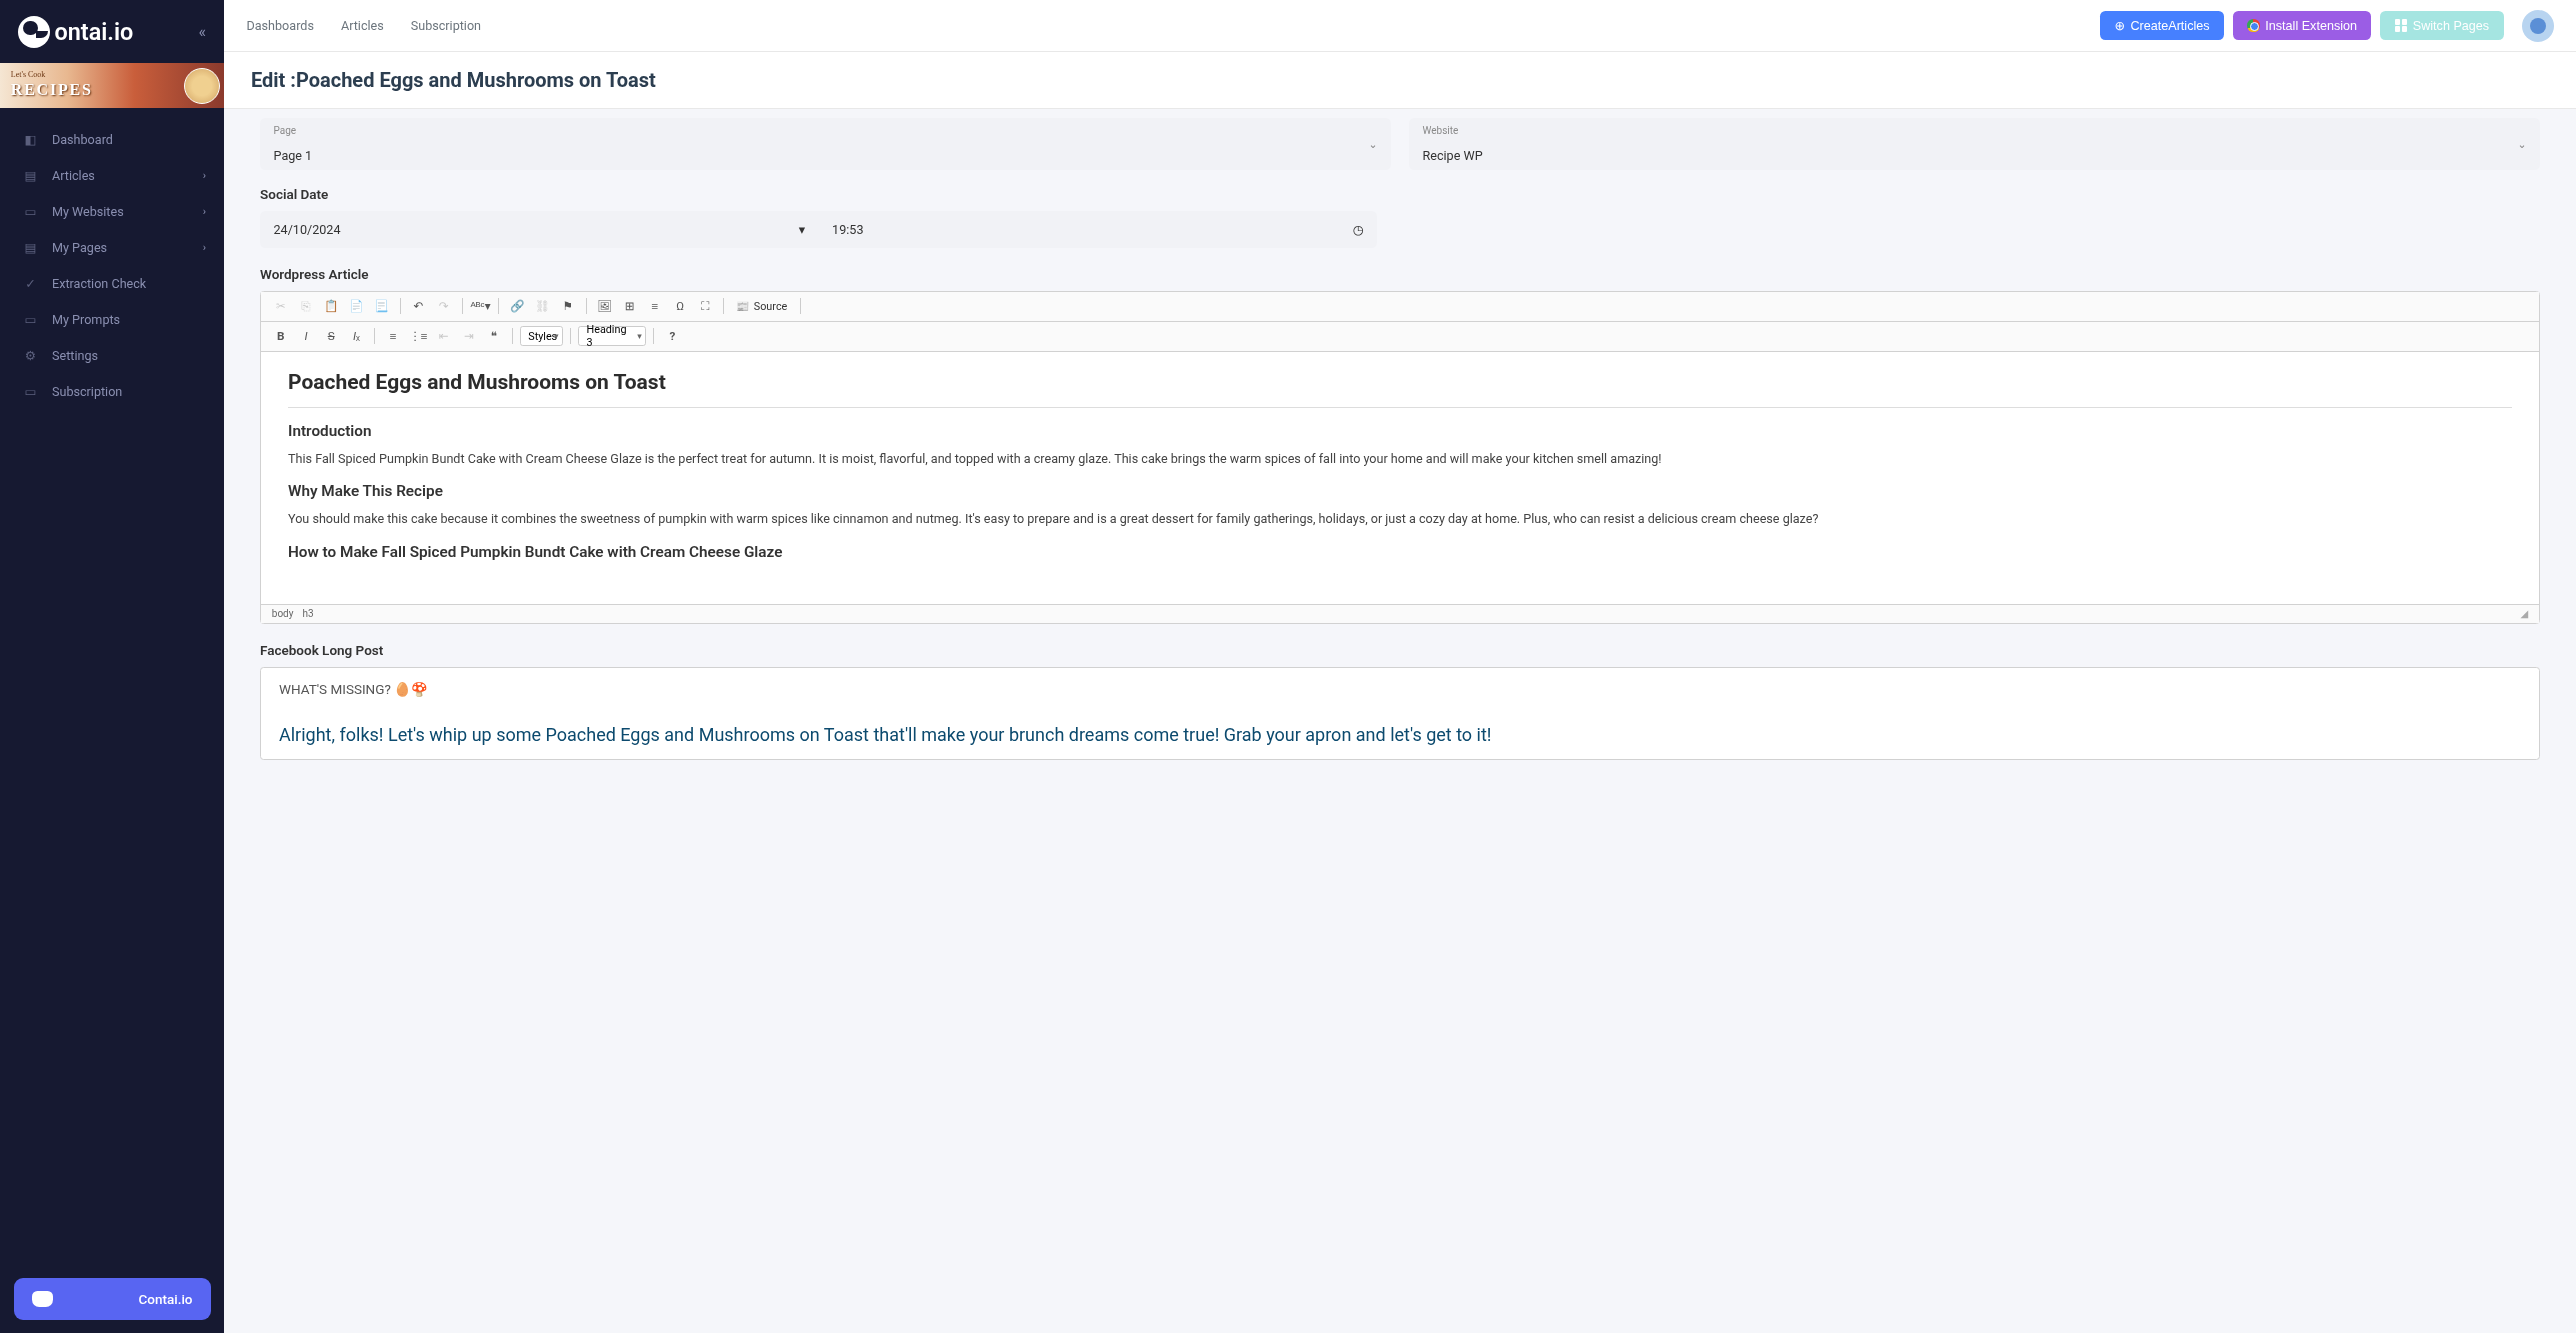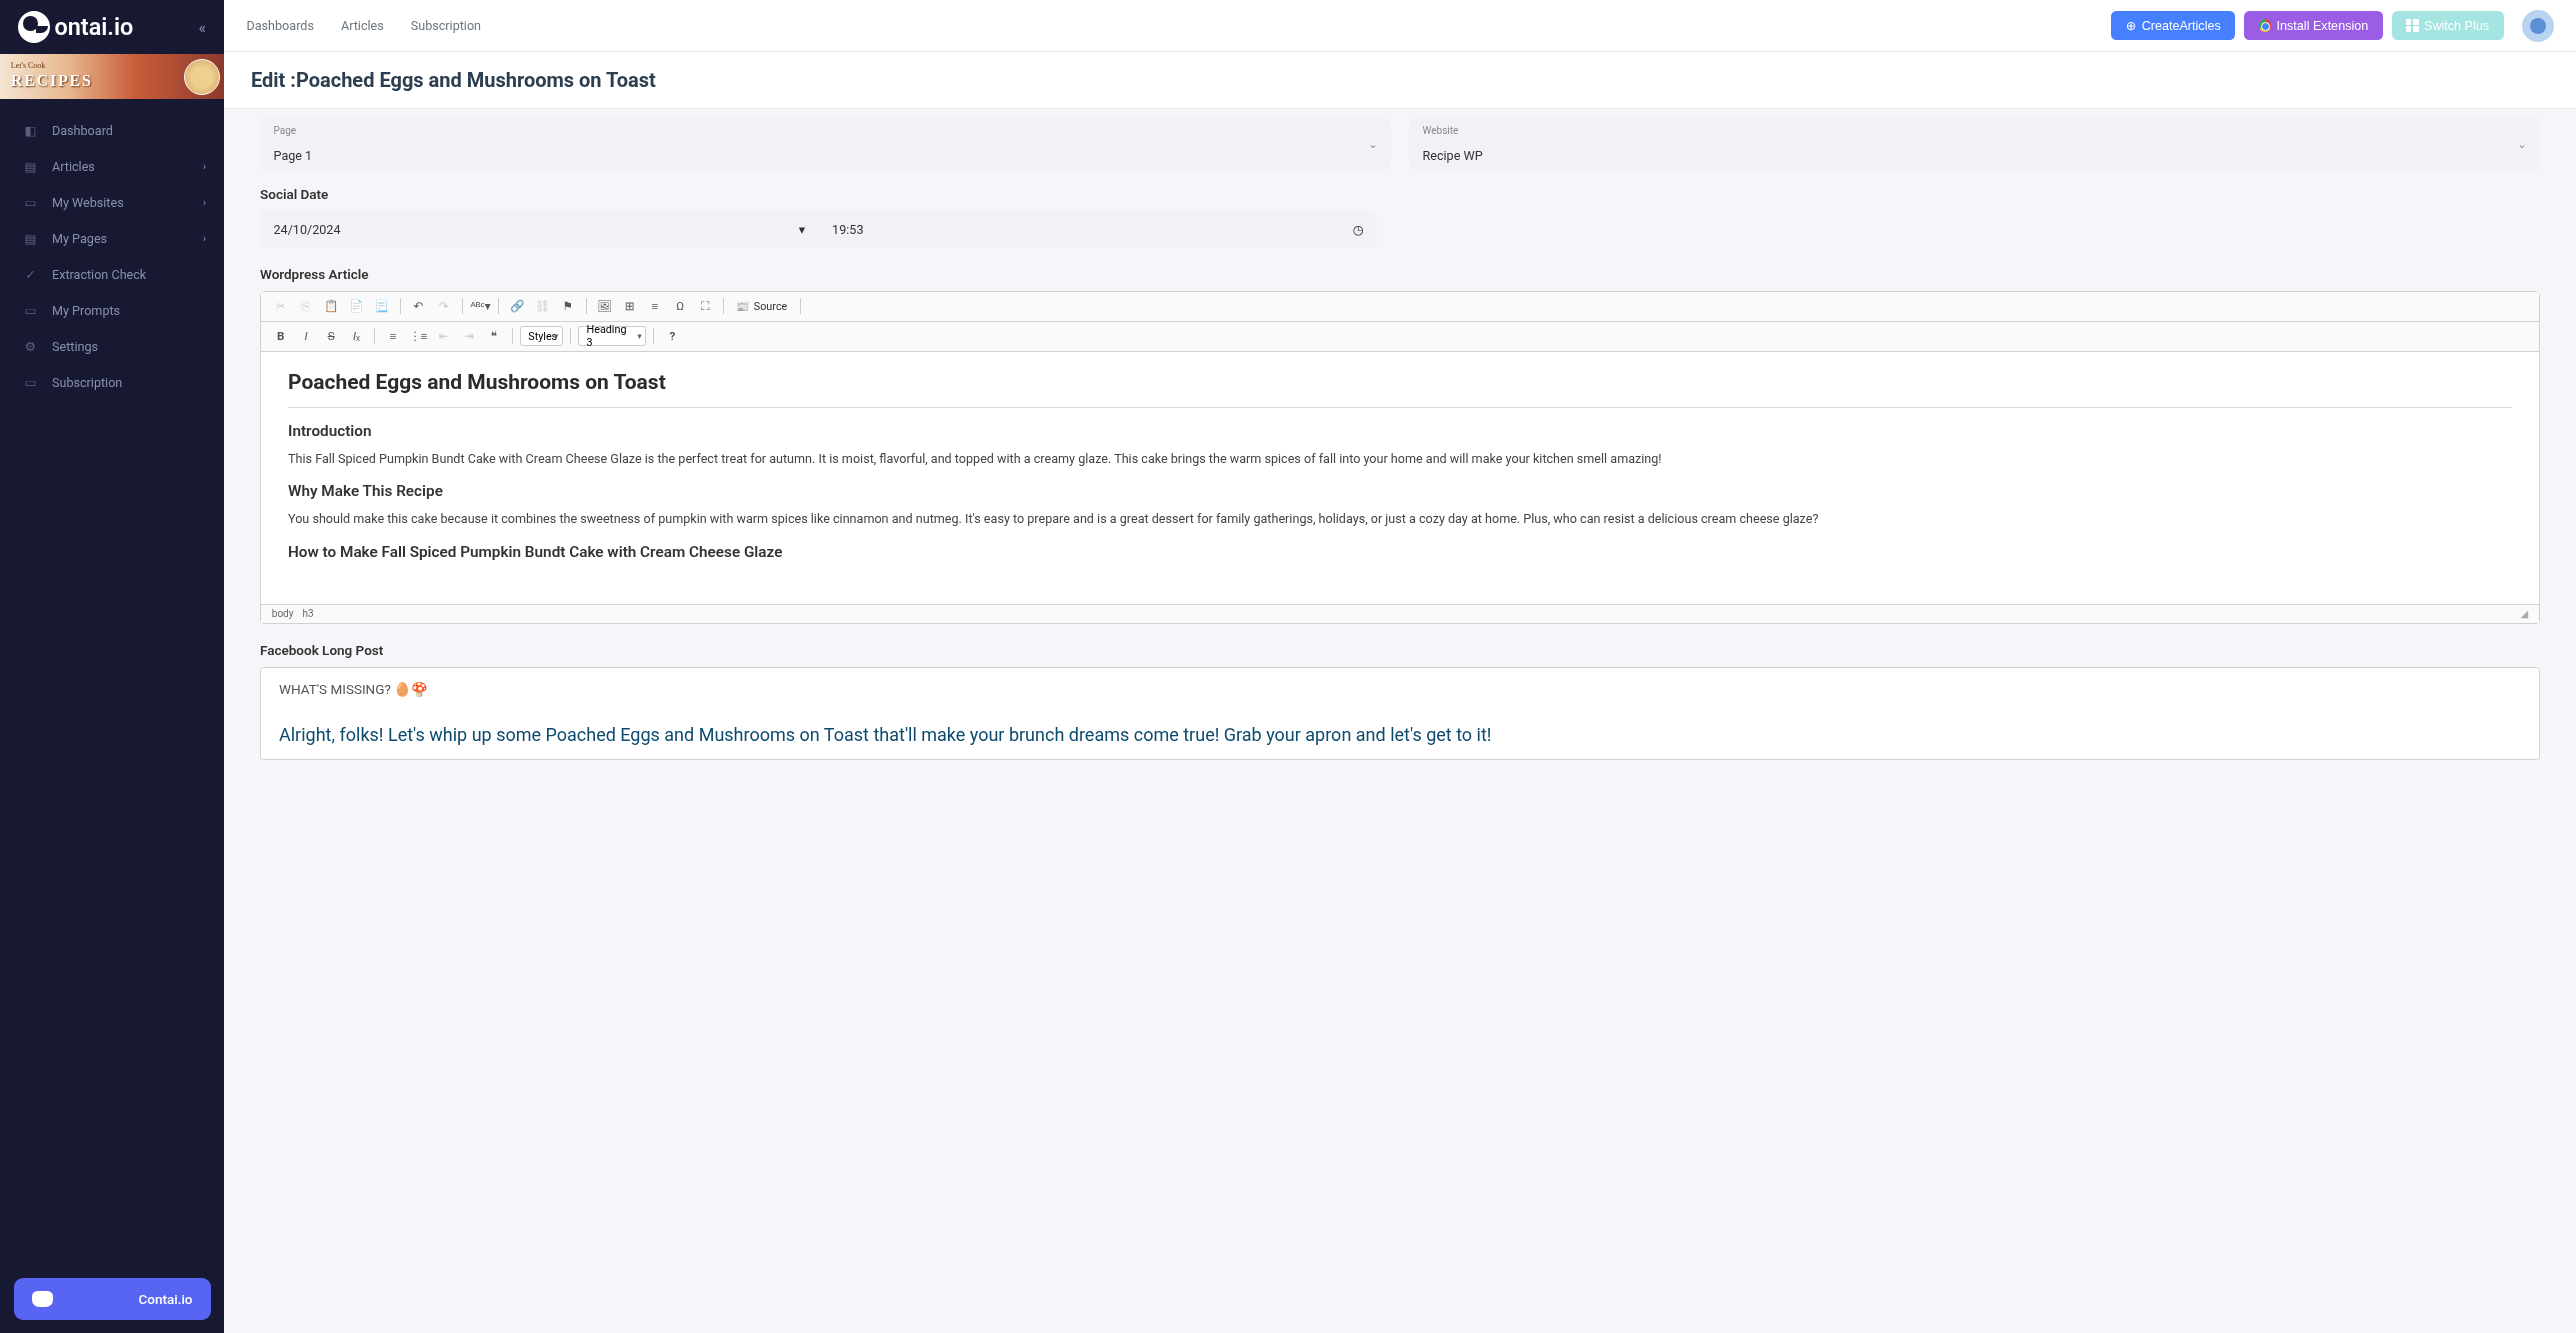--- a/index.html
+++ b/index.html
@@ -20,21 +20,21 @@
       color: #8a8fb0;
       display: flex;
       flex-direction: column;
       flex-shrink: 0;
     }
     .logo-area {
       display: flex;
       align-items: center;
       justify-content: space-between;
       padding: 27px 18px;
-      height: 54px;
+      height: 63px;
     }
     .logo {
       display: flex;
       align-items: center;
       font-size: 23.4px;
       font-weight: 600;
       color: white;
     }
     .logo-g {
       width: 32px;
@@ -538,21 +538,21 @@
         <span class="chrome-circle"></span>
         <span>Install Extension</span>
       </button>
       <button class="btn btn-teal">
         <span class="grid-icon">
             <span></span>
             <span></span>
             <span></span>
             <span></span>
           </span>
-        <span>Switch Plus</span>
+        <span>Switch Pages</span>
       </button>
       <div class="avatar"></div>
     </div>
   </header>
 
   <div class="page-header">
     <h1 class="page-title">Edit :Poached Eggs and Mushrooms on Toast</h1>
   </div>
 
   <div class="content">

